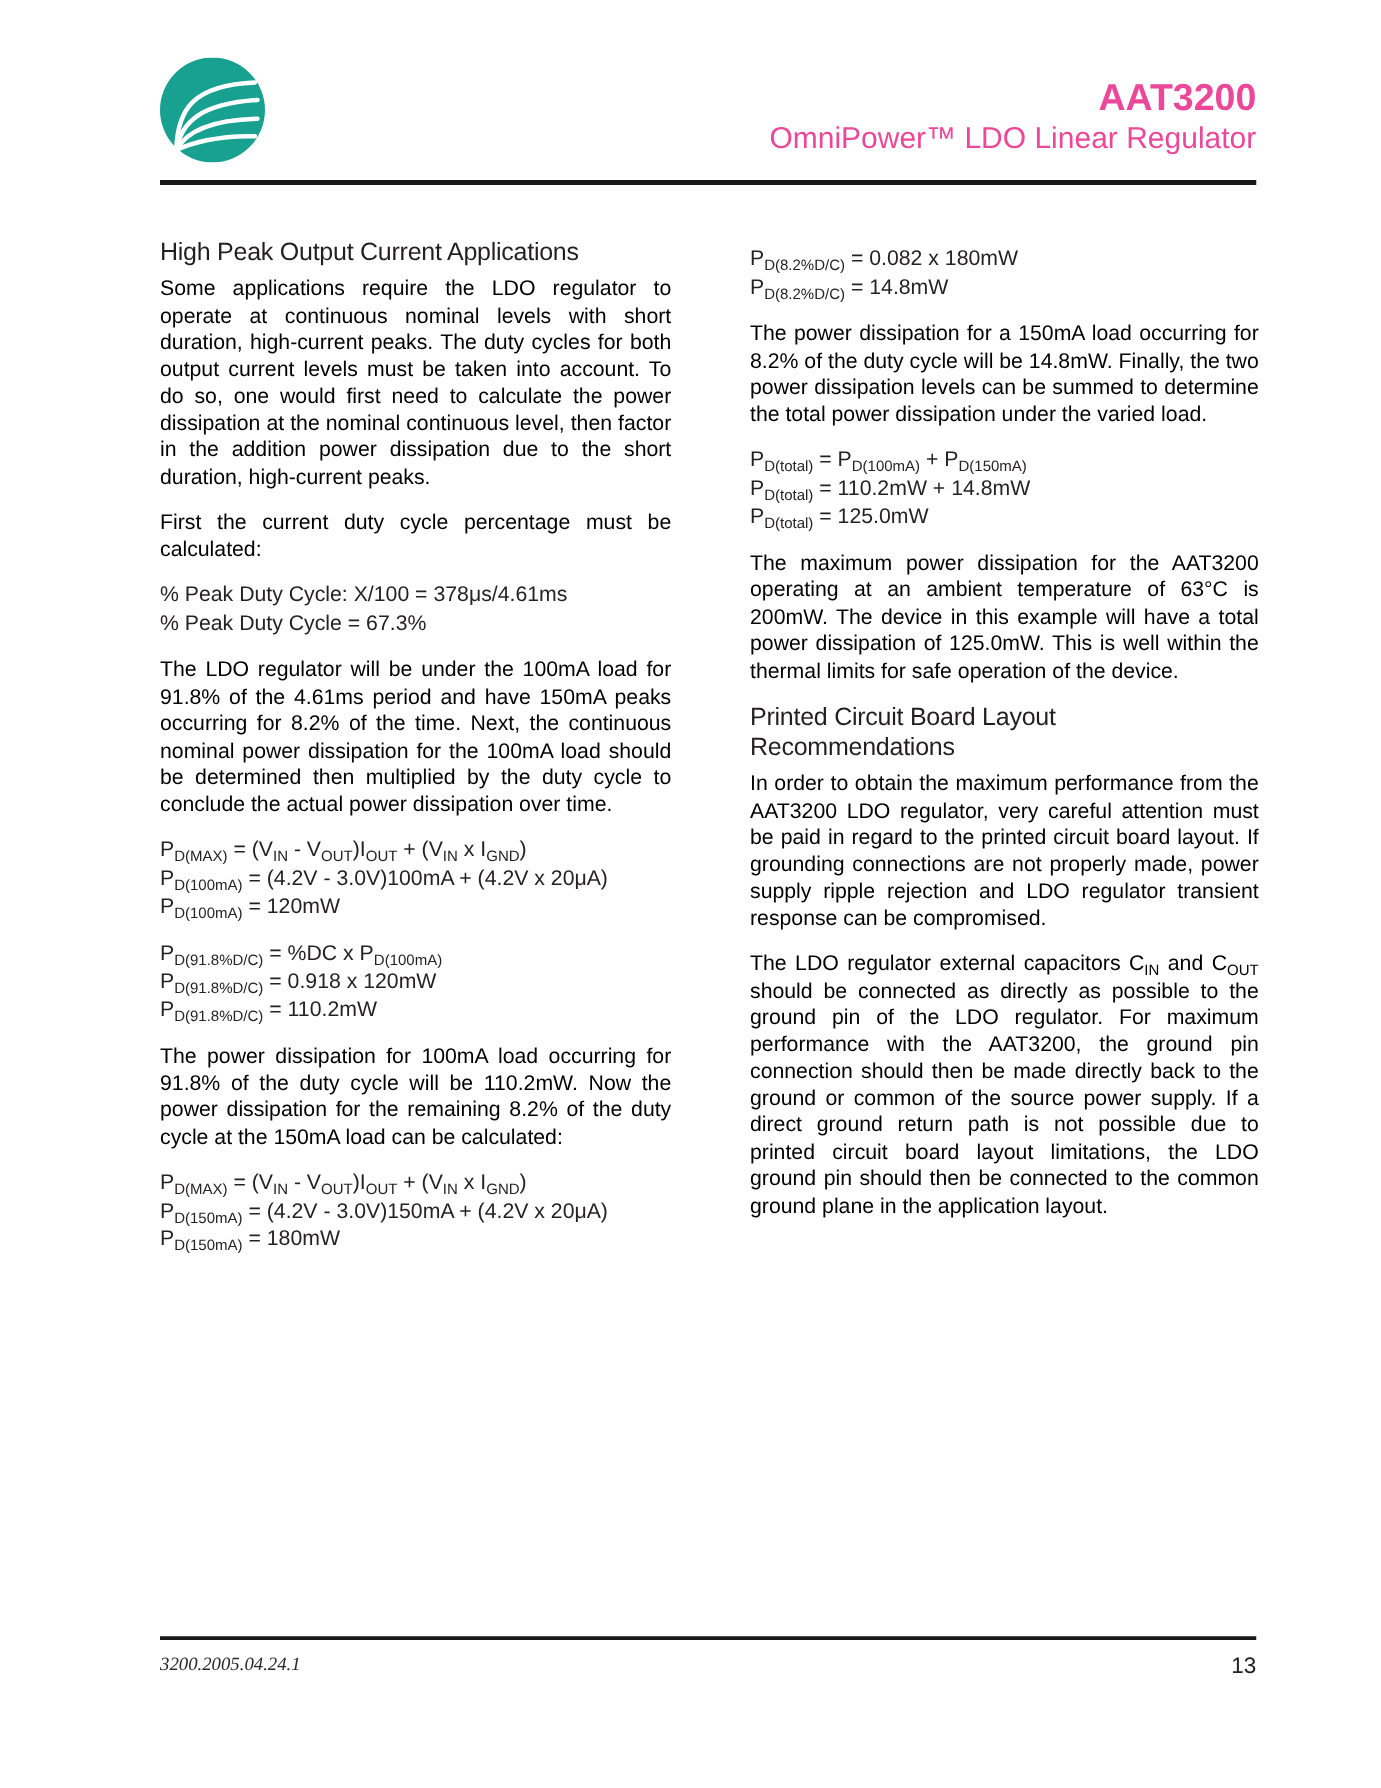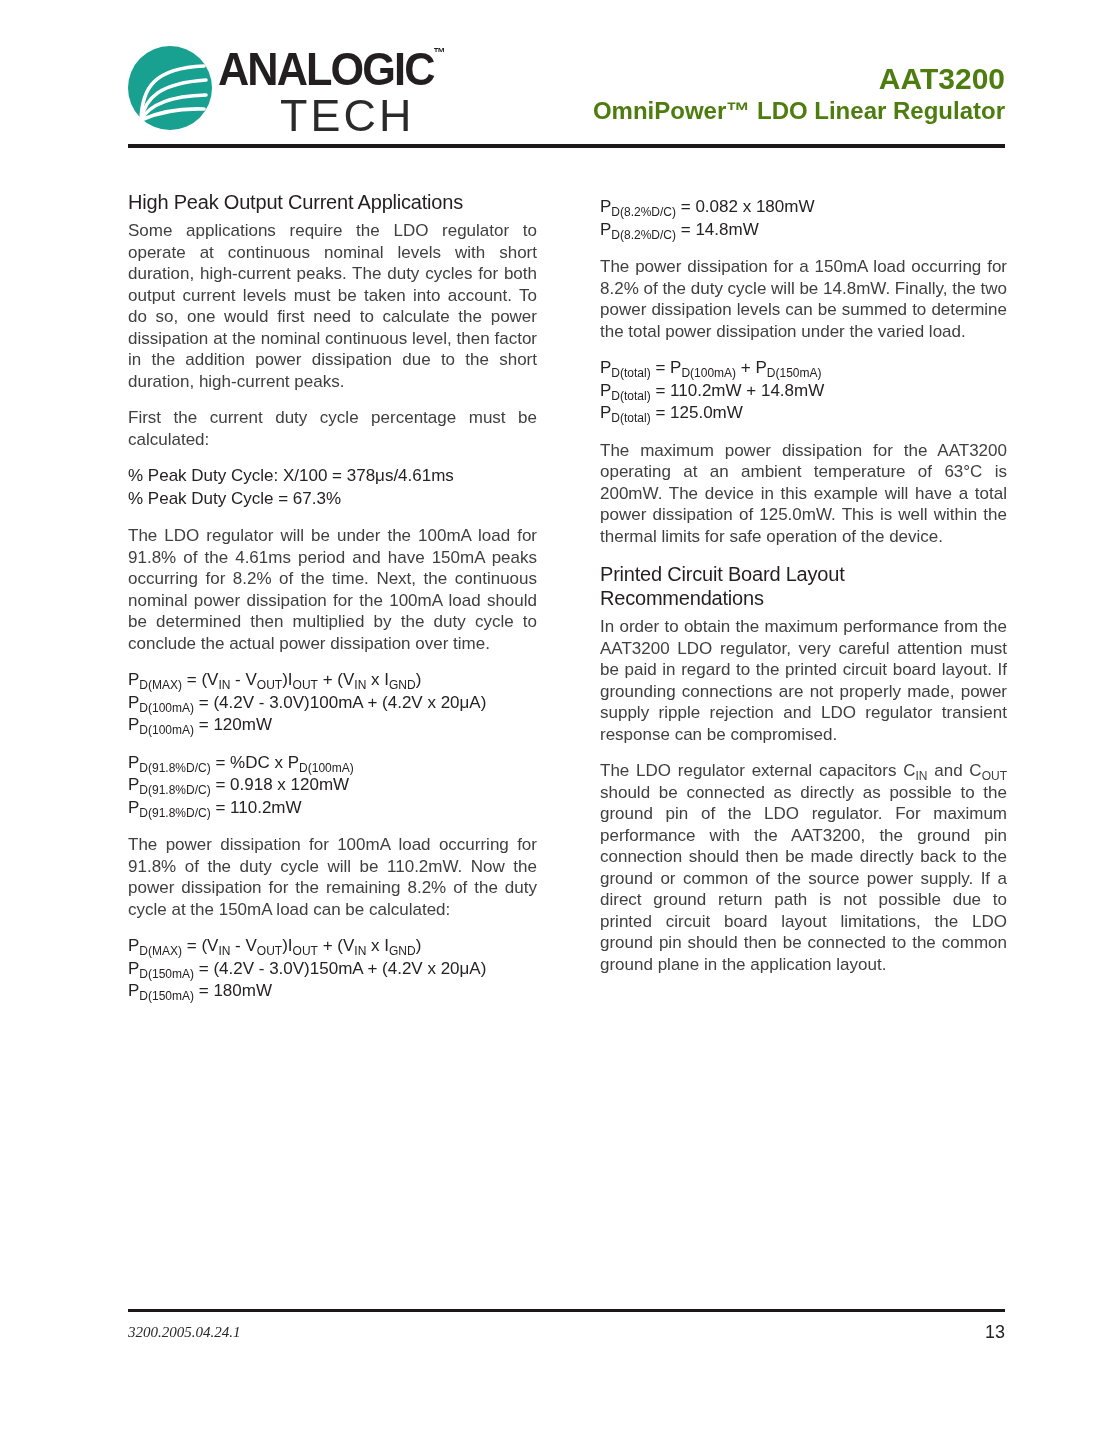--- a/index.html
+++ b/index.html
@@ -17,39 +17,39 @@
   .brand-text { margin-left:6px; line-height:1; }
   .brand-line1 {
     font-weight:bold; font-size:46px; letter-spacing:-2px; color:#231f20;
     transform:scaleX(0.94); transform-origin:left top; white-space:nowrap;
   }
   .brand-tm { font-size:13px; font-weight:bold; vertical-align:28px; letter-spacing:0; }
   .brand-line2 {
     font-weight:normal; font-size:44px; letter-spacing:3px; color:#2b2a2a;
     margin-left:62px; margin-top:2px; transform:scaleX(1.02); transform-origin:left top;
   }
-  .doc-title { position:absolute; right:0; top:22px; text-align:right; color:#4d7c0f;margin-left:28px; }
+  .doc-title { position:absolute; right:0; top:22px; text-align:right; color:#ec4899;margin-left:28px; }
   .doc-part { font-weight:bold; font-size:30px; line-height:34px; }
-  .doc-subtitle { font-weight:bold; font-size:24px; line-height:30px;text-align:center; }
+  .doc-subtitle { font-weight:normal; font-size:24px; line-height:30px;text-align:center; }
   .header-rule { position:absolute; left:128px; top:144px; width:877px; height:4px; background:#1a1818; }
 
   
   .body-cols { position:absolute; left:128px; top:190px; width:879px; display:flex; }
   .col-left  { width:409px; margin-right:63px; }
   .col-right { width:407px; }
 
   h2.section-heading {
     font-size:20px; line-height:24px; font-weight:normal; color:#231f20;
     margin:0 0 6px 0; letter-spacing:-0.2px;
   }
   .col-right h2.section-heading { margin-top:12px; }
 
   p.body-para {
     font-size:17px; line-height:21.5px; text-align:justify; margin:0 0 15px 0;
-    color:#404040;
+    color:#000000;
   }
   .formula-block { margin:4px 0 15px 0; }
   .formula-line { font-size:17px; line-height:22.5px; white-space:nowrap; color:#252223; }
   .formula-line sub, p.body-para sub {
     font-size:12px; line-height:0; vertical-align:baseline; position:relative; top:4px; letter-spacing:0;
   }
 
   
   .footer-rule { position:absolute; left:128px; top:1309px; width:877px; height:3px; background:#1a1818; }
   .footer-doc-code {
@@ -70,24 +70,20 @@
       <svg class="brand-mark" viewBox="0 0 84 84" xmlns="http://www.w3.org/2000/svg" aria-hidden="true">
         <circle cx="42" cy="42" r="42" fill="#18a091"></circle>
         <g fill="none" stroke="#ffffff" stroke-width="3.6" stroke-linecap="round">
           <path d="M13,74 C14,42 26,22 76,20"></path>
           <path d="M13,74 C17,52 32,37 78,34"></path>
           <path d="M13,74 C20,61 38,50 78,49"></path>
           <path d="M13,74 C24,69 46,62 76,63"></path>
         </g>
         <path d="M13,78 L8,70 C10,72 13,74 15,74 Z" fill="#ffffff"></path>
       </svg>
-      <div class="brand-text">
-        <div class="brand-line1"><span>ANALOGIC</span><span class="brand-tm">™</span></div>
-        <div class="brand-line2">TECH</div>
-      </div>
     </div>
     <div class="doc-title">
       <div class="doc-part">AAT3200</div>
       <div class="doc-subtitle">OmniPower™ LDO Linear Regulator</div>
     </div>
   </div>
   <div class="header-rule"></div>
 
   <div class="body-cols">
 

